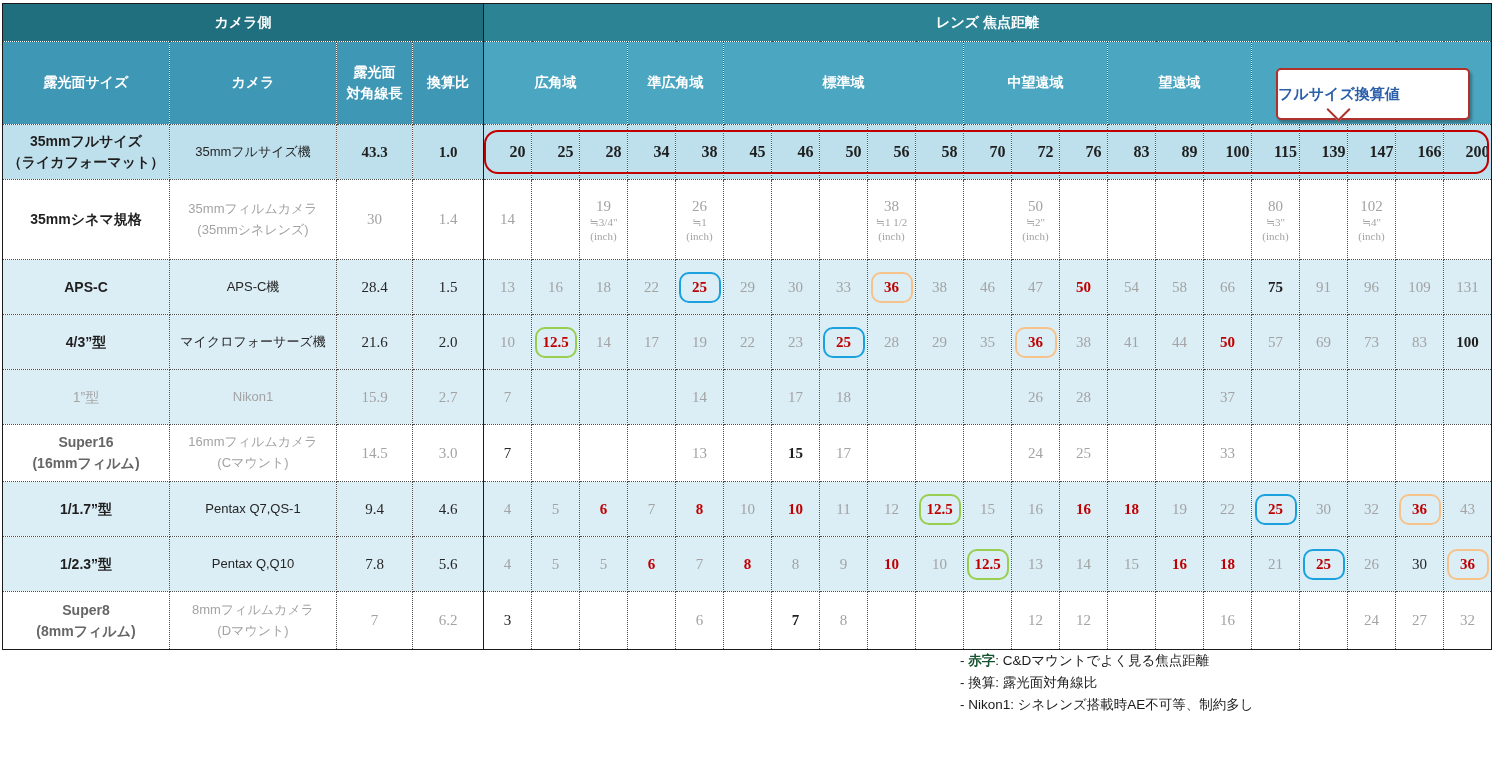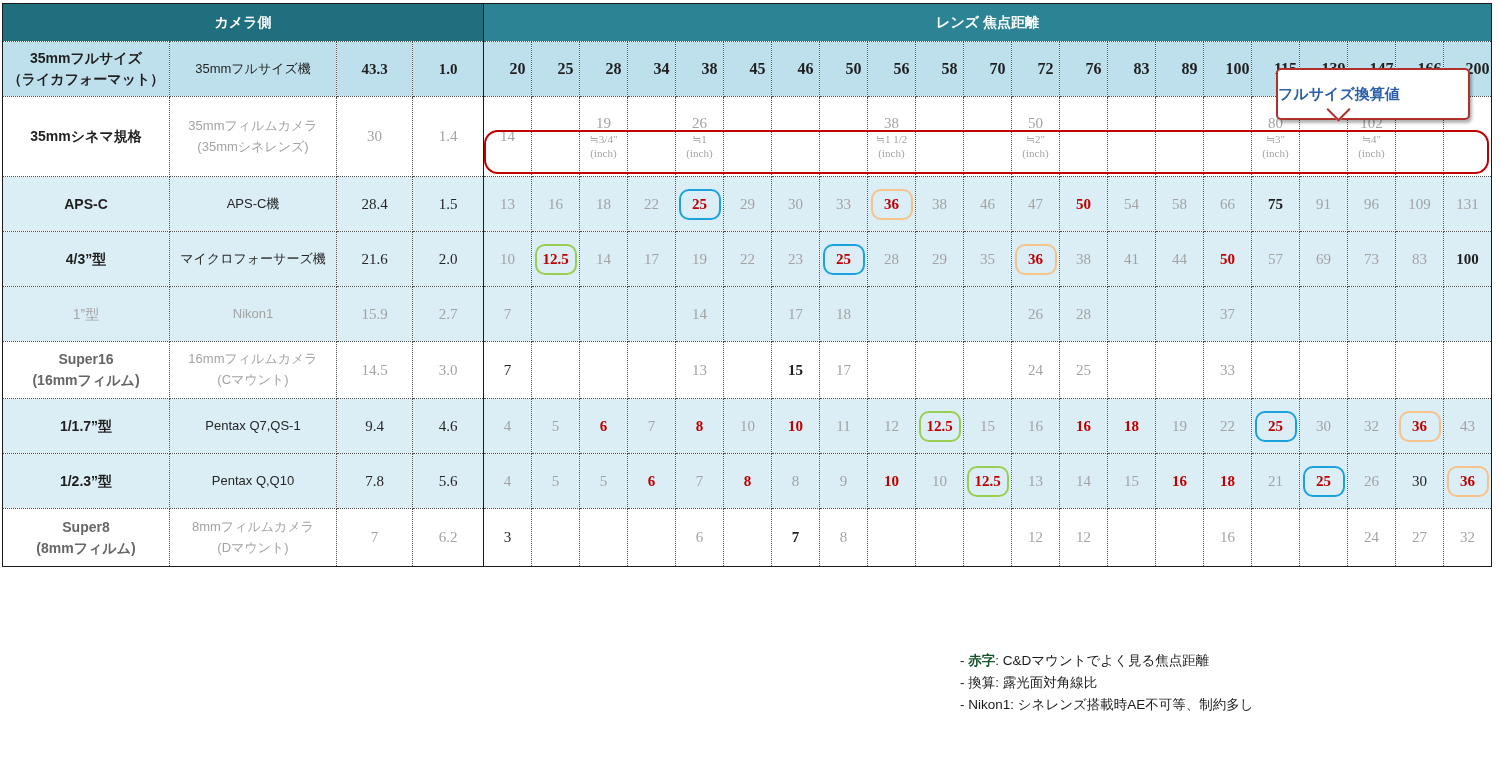--- a/index.html
+++ b/index.html
@@ -83,20 +83,35 @@
         <col style="width: 48px;">
         <col style="width: 48px;">
         <col style="width: 48px;">
         <col style="width: 48px;">
       </colgroup>
     <thead>
       <tr>
         <th colspan="4" class="h-top-left">カメラ側</th>
         <th colspan="21" class="h-top-right sp">レンズ 焦点距離</th>
       </tr>
+      <tr id="hrow2">
+        <th class="h-mid">露光面サイズ</th>
+        <th class="h-mid">カメラ</th>
+        <th class="h-mid">
+          <div>露光面</div>
+          <div>対角線長</div>
+        </th>
+        <th class="h-mid">換算比</th>
+      <th colspan="3" class="h-group sp">広角域</th>
+          <th colspan="2" class="h-group">準広角域</th>
+          <th colspan="5" class="h-group">標準域</th>
+          <th colspan="3" class="h-group">中望遠域</th>
+          <th colspan="3" class="h-group">望遠域</th>
+          <th colspan="5" class="h-group"></th>
+        </tr>
     </thead>
     <tbody id="tbody">
         <tr class="row-hl" style="height: 55px;">
           <th class="name c-k">
             <div>35mmフルサイズ</div>
             <div>（ライカフォーマット）</div>
           </th>
           <td class="camera c-d">
             <div>35mmフルサイズ機</div>
           </td>

